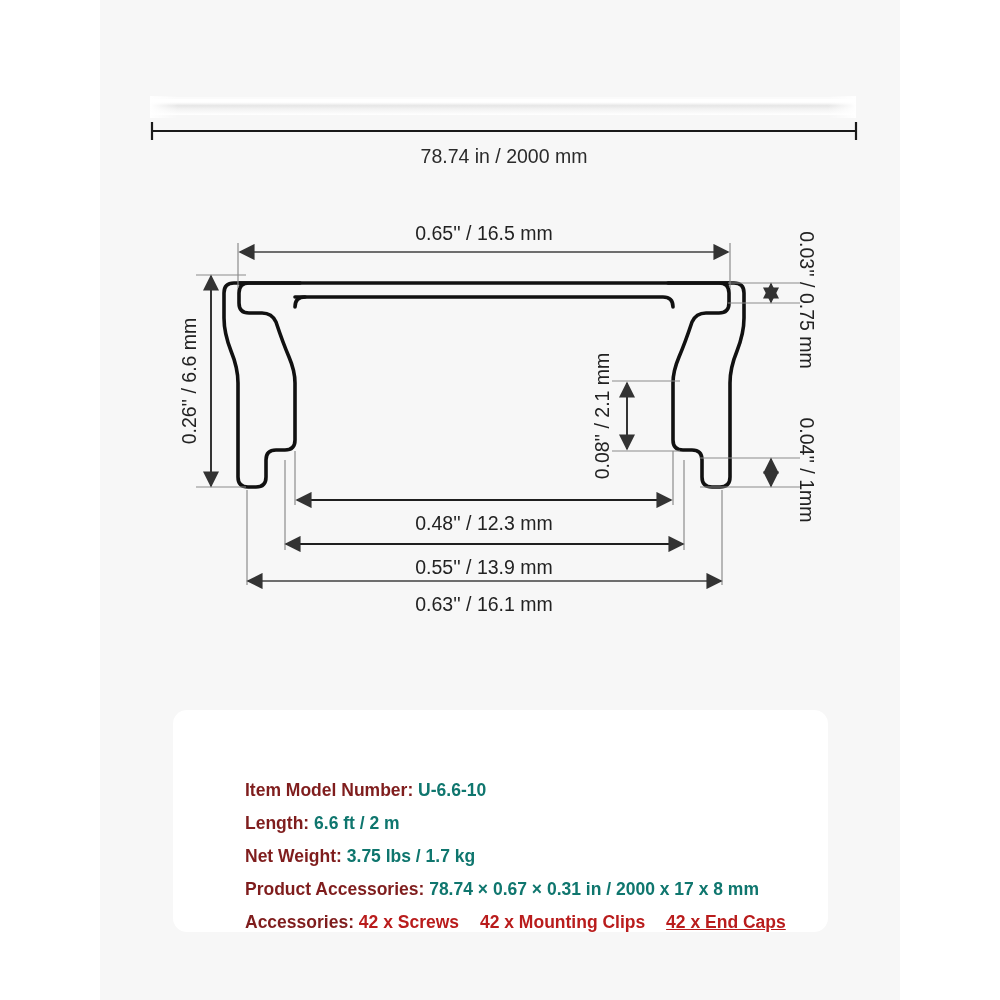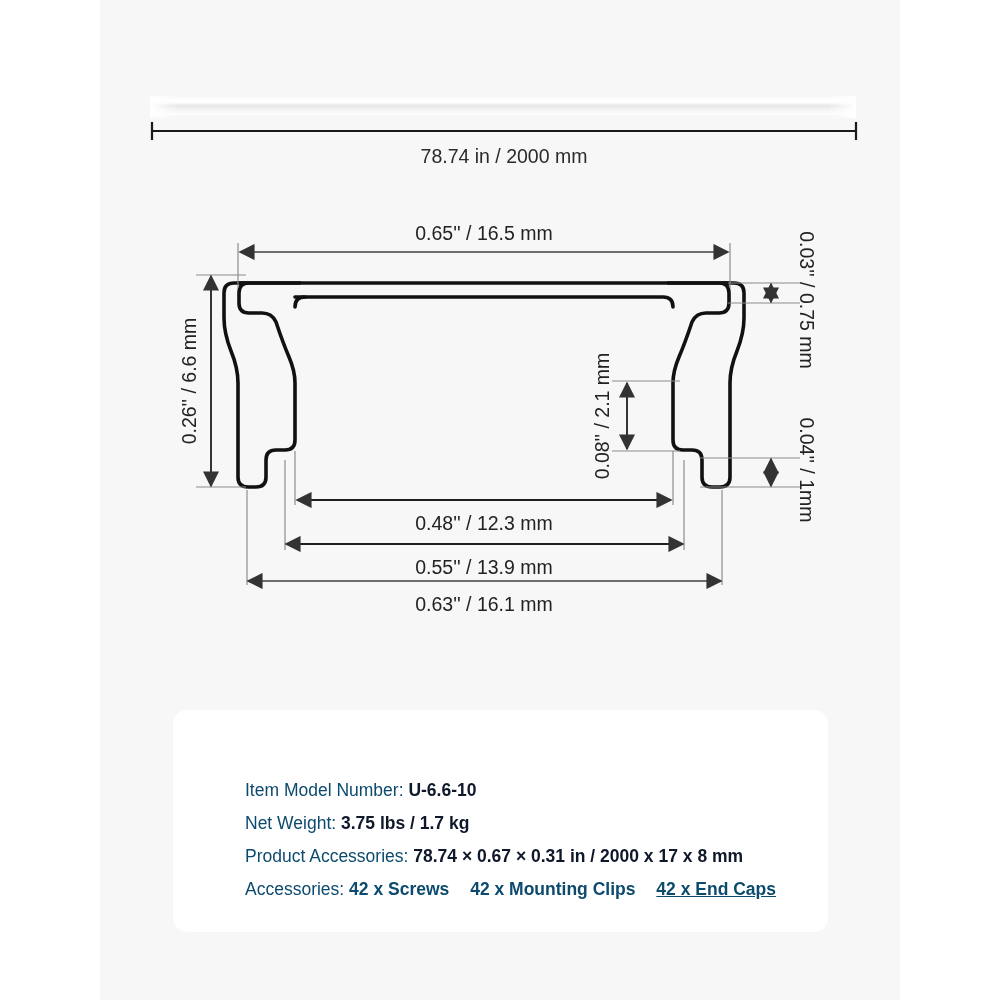--- a/index.html
+++ b/index.html
@@ -64,30 +64,30 @@
     top: 34px;
     text-align: right;
   }
   .spec-row {
     font-size: 17.5px;
     color: #5c5c5c;
     line-height: 33px;
     white-space: nowrap;
   }
   .spec-row .lbl {
-    font-weight: 400;
-    color: #0c4a6e;
+    font-weight: 700;
+    color: #7f1d1d;
   }
   .spec-row .val {
     font-weight: bold;
-    color: #0f172a;
+    color: #0f766e;
   }
   .acc-item {
     font-weight: bold;
-    color: #0c4a6e;
+    color: #b91c1c;
     margin-right: 16px;
     margin-top: 16px;
   }
   .acc-item:last-child { margin-right: 0; text-decoration: underline; }
 </style>
 </head>
 <body>
 
 <div id="page">
 
@@ -341,20 +341,24 @@
 
   <div id="spec-card">
     <div class="spec-cols">
       <div class="spec-col-left">
 
         <div class="spec-row">
           <span class="lbl">Item Model Number:</span>
           <span class="val">U-6.6-10</span>
         </div>
 
+        <div class="spec-row">
+          <span class="lbl">Length:</span>
+          <span class="val">6.6 ft / 2 m</span>
+        </div>
 
         <div class="spec-row">
           <span class="lbl">Net Weight:</span>
           <span class="val">3.75 lbs / 1.7 kg</span>
         </div>
 
         <div class="spec-row">
           <span class="lbl">Product Accessories:</span>
           <span class="val">78.74 × 0.67 × 0.31 in / 2000 x 17 x 8 mm</span>
         </div>

